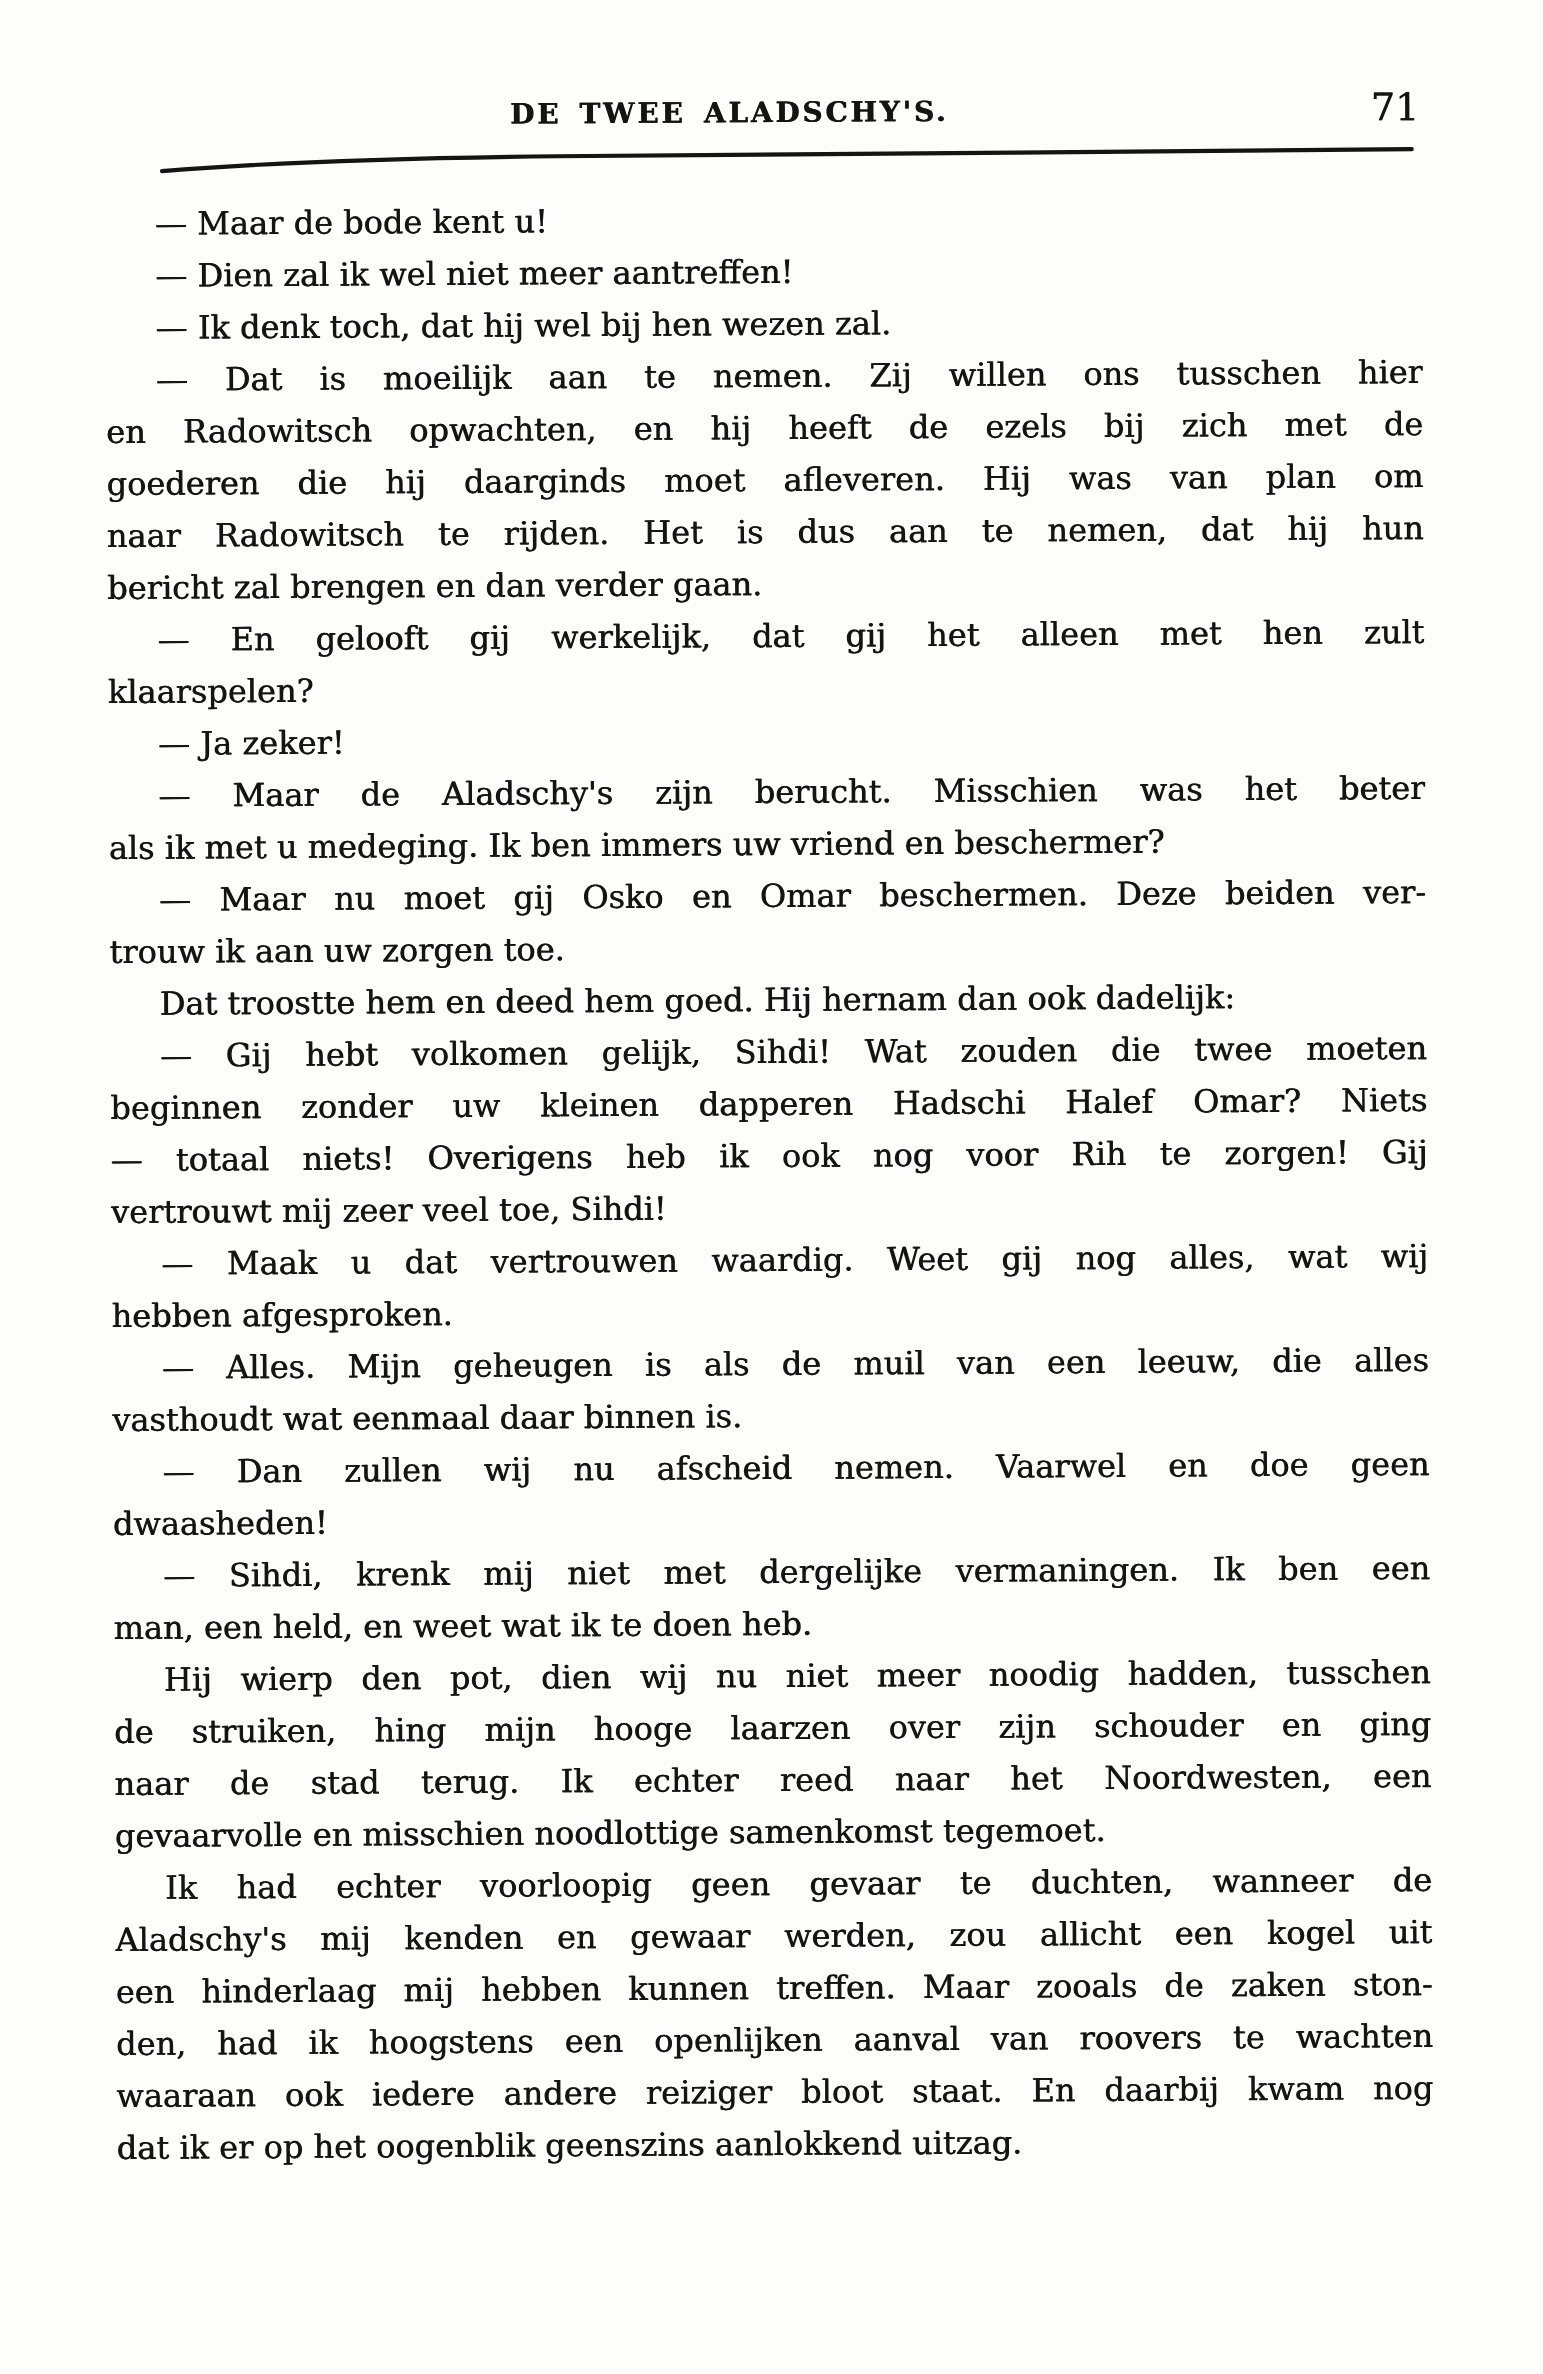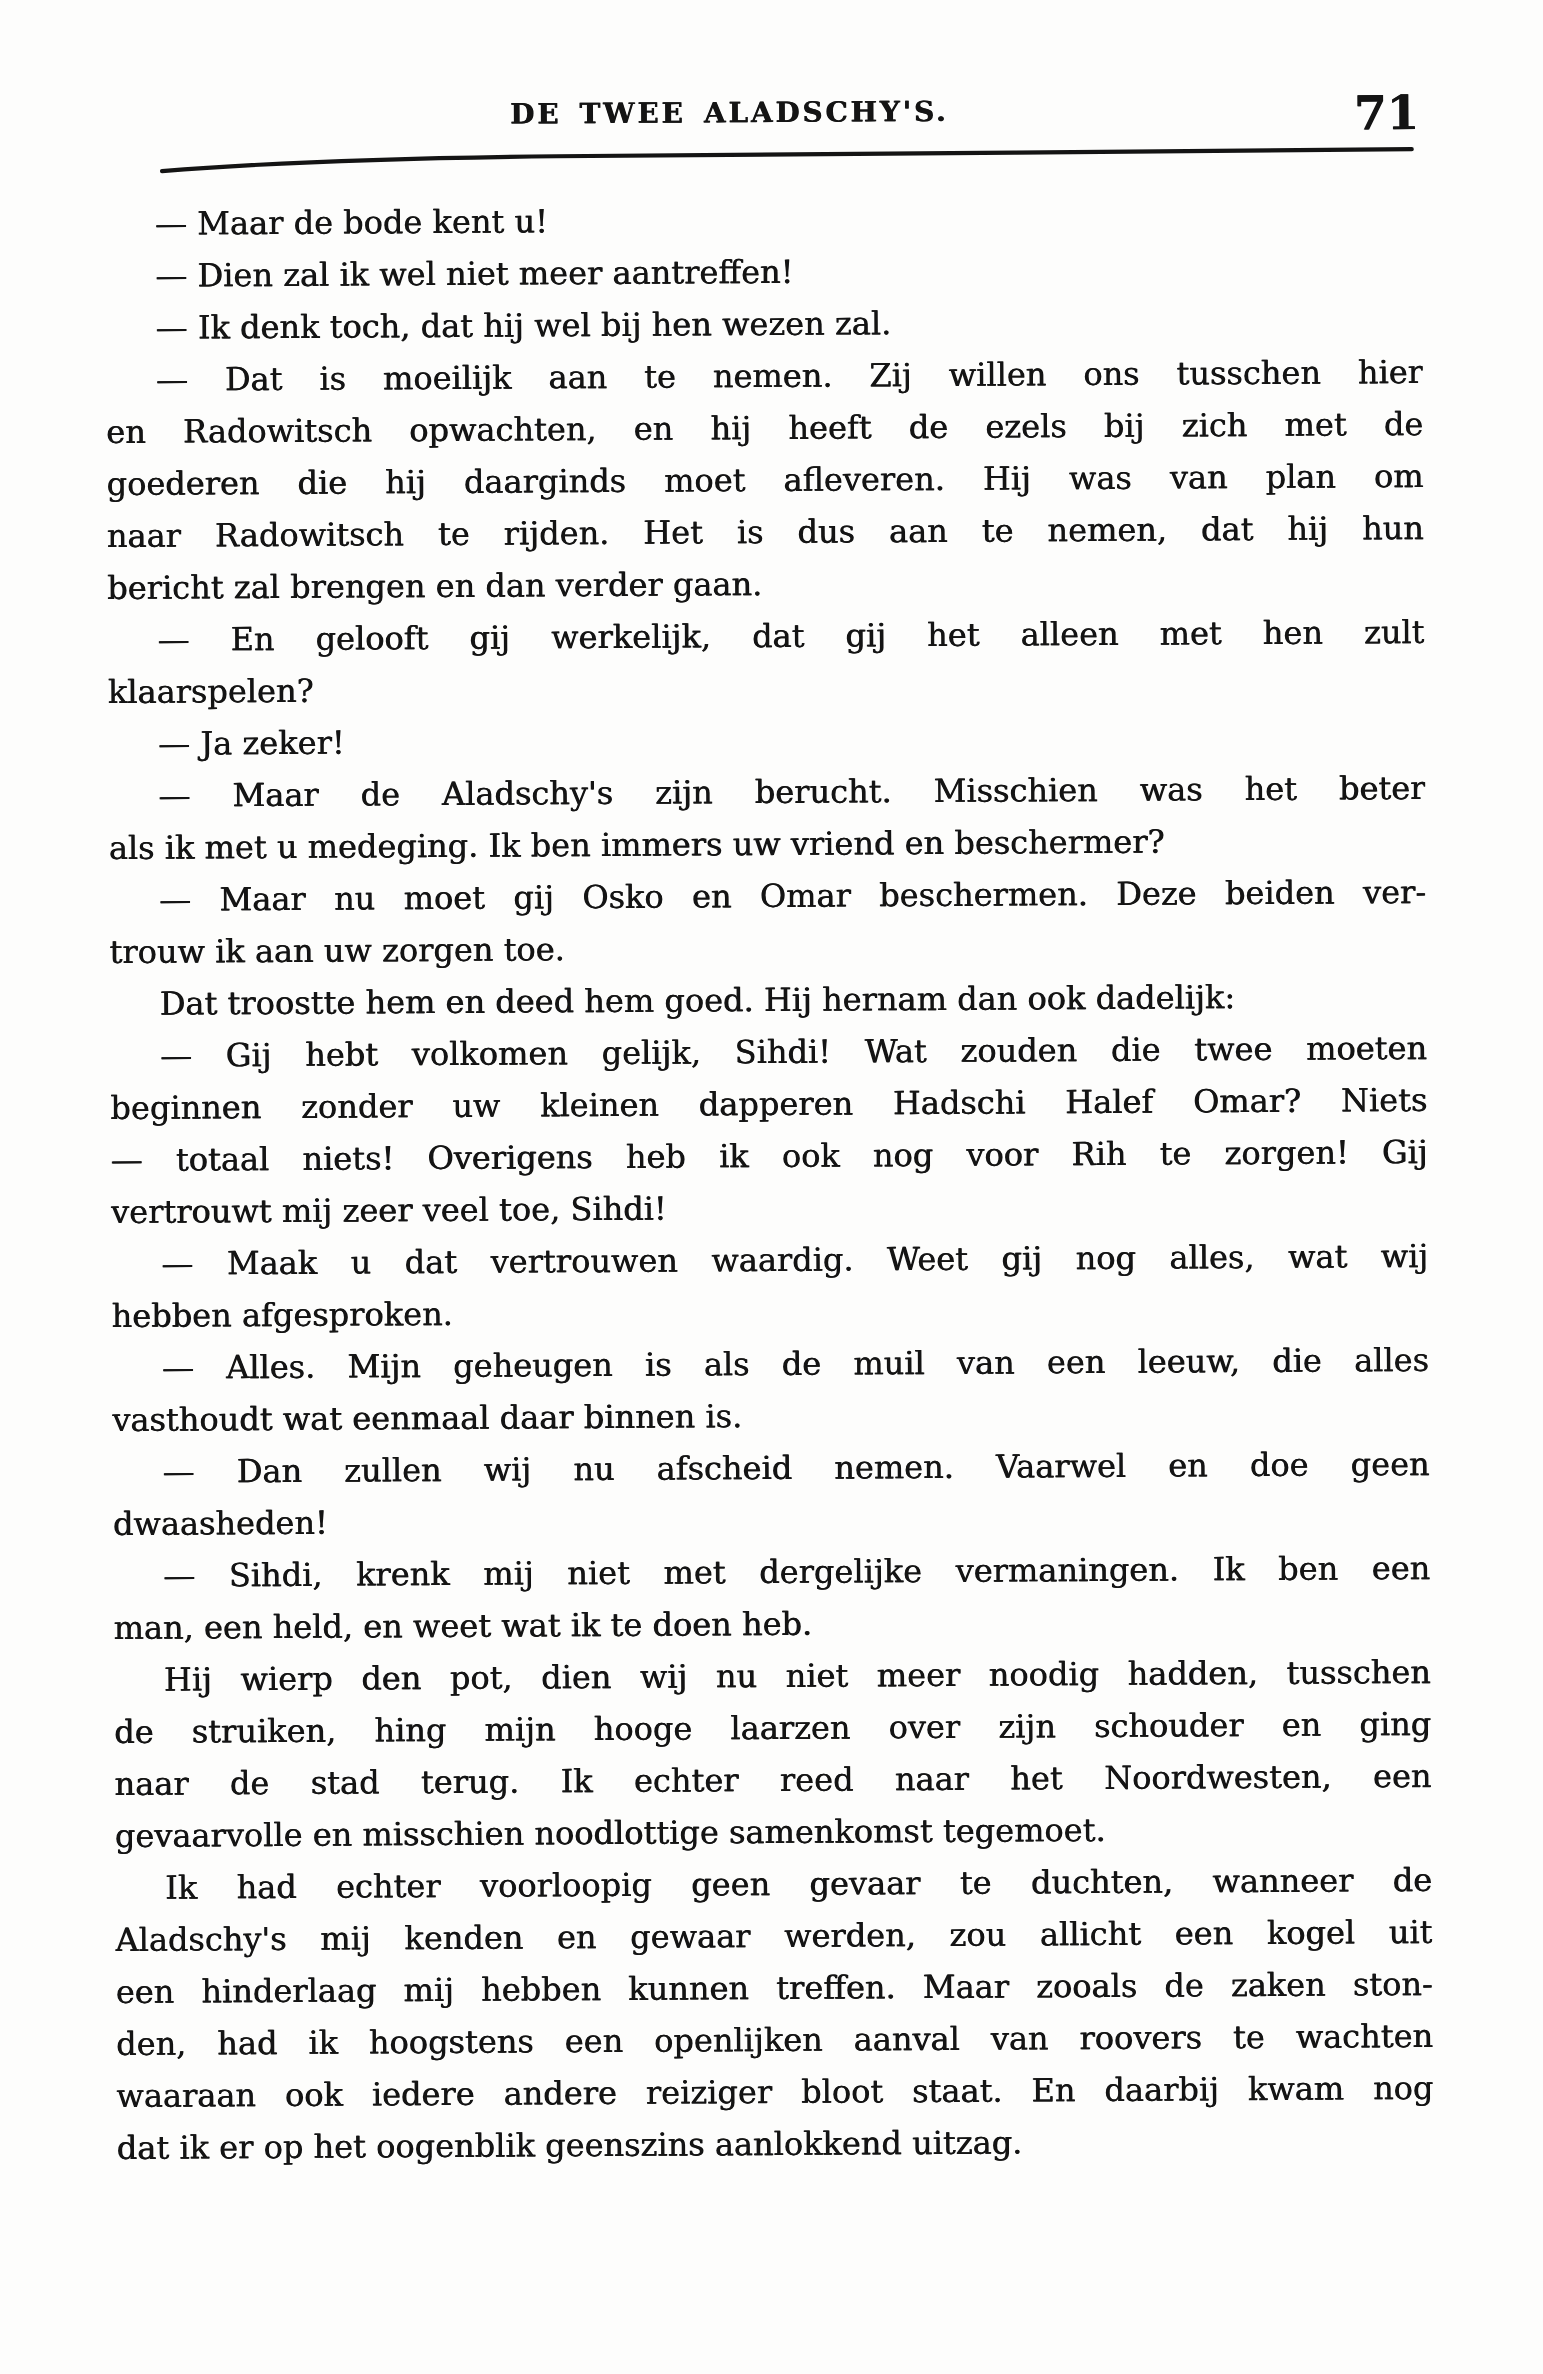--- a/index.html
+++ b/index.html
@@ -34,22 +34,22 @@
     font-weight: bold;
     letter-spacing: 2.8px;
     word-spacing: 5.6px;
     white-space: nowrap;
     text-shadow: 0.6px 0 0 currentColor;
   }
   .page-number {
     position: absolute;
     right: 0;
     top: -7.4px;
-    font-size: 47px;
-    font-weight: bold;
+    font-size: 38px;
+    font-weight: normal;
     text-shadow: 0.6px 0 0 currentColor;
   }
   .header-rule {
     display: block;
     margin: 16.7px 0 0 156px;
   }
   .page-body {
     margin: 22px 122px 0 104px;
     font-size: 32px;
     text-shadow: 0.6px 0 0 currentColor;

